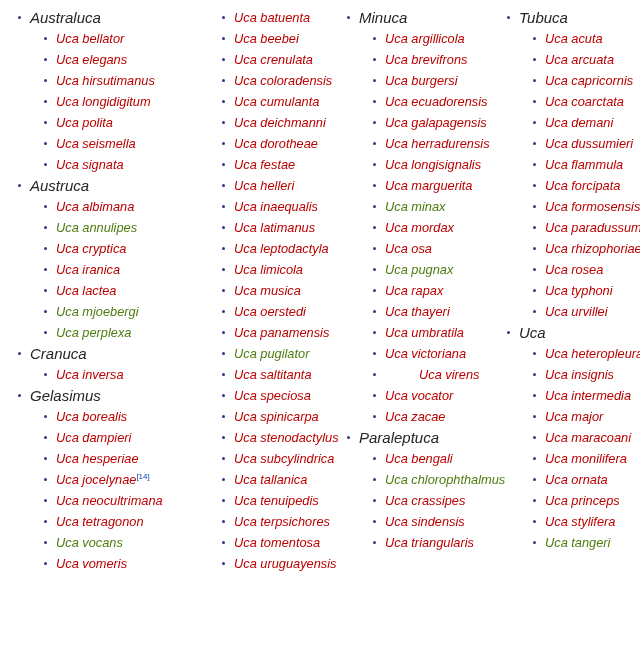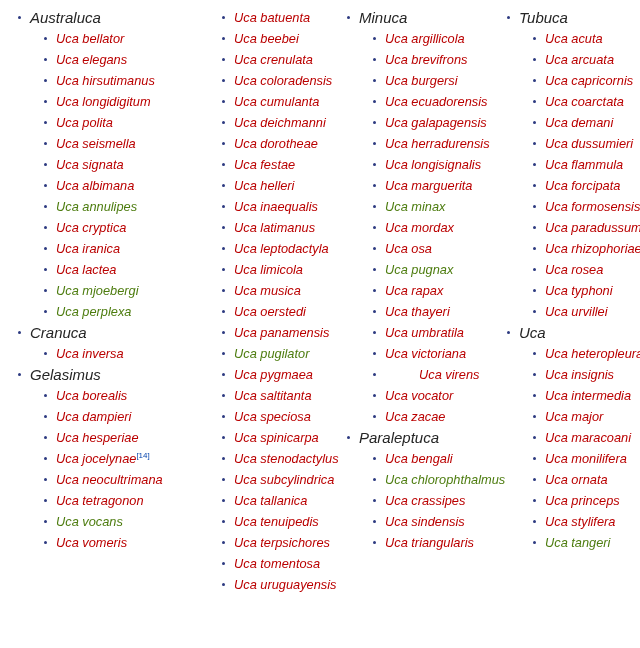--- a/index.html
+++ b/index.html
@@ -97,20 +97,21 @@
         <li class="genus-item"><span class="genus-name">Australuca</span></li>
         <ul class="species-list">
           <li class="species-item"><a class="species-name red" style="text-decoration: none;">Uca bellator</a></li>
           <li class="species-item"><a class="species-name red" style="text-decoration: none;">Uca elegans</a></li>
           <li class="species-item"><a class="species-name red" style="text-decoration: none;">Uca hirsutimanus</a></li>
           <li class="species-item"><a class="species-name red" style="text-decoration: none;">Uca longidigitum</a></li>
           <li class="species-item"><a class="species-name red" style="text-decoration: none;">Uca polita</a></li>
           <li class="species-item"><a class="species-name red" style="text-decoration: none;">Uca seismella</a></li>
           <li class="species-item"><a class="species-name red" style="text-decoration: none;">Uca signata</a></li>
         </ul>
+        <li class="genus-item"><span class="genus-name">Austruca</span></li>
         <ul class="species-list">
           <li class="species-item"><a class="species-name red" style="text-decoration: none;">Uca albimana</a></li>
           <li class="species-item"><a class="species-name blue" style="text-decoration: none;">Uca annulipes</a></li>
           <li class="species-item"><a class="species-name red" style="text-decoration: none;">Uca cryptica</a></li>
           <li class="species-item"><a class="species-name red" style="text-decoration: none;">Uca iranica</a></li>
           <li class="species-item"><a class="species-name red" style="text-decoration: none;">Uca lactea</a></li>
           <li class="species-item"><a class="species-name blue" style="text-decoration: none;">Uca mjoebergi</a></li>
           <li class="species-item"><a class="species-name blue" style="text-decoration: none;">Uca perplexa</a></li>
         </ul>
         <li class="genus-item"><span class="genus-name">Cranuca</span></li>
@@ -143,21 +144,20 @@
           <li class="species-item"><a class="species-name red" style="text-decoration: none;">Uca festae</a></li>
           <li class="species-item"><a class="species-name red" style="text-decoration: none;">Uca helleri</a></li>
           <li class="species-item"><a class="species-name red" style="text-decoration: none;">Uca inaequalis</a></li>
           <li class="species-item"><a class="species-name red" style="text-decoration: none;">Uca latimanus</a></li>
           <li class="species-item"><a class="species-name red" style="text-decoration: none;">Uca leptodactyla</a></li>
           <li class="species-item"><a class="species-name red" style="text-decoration: none;">Uca limicola</a></li>
           <li class="species-item"><a class="species-name red" style="text-decoration: none;">Uca musica</a></li>
           <li class="species-item"><a class="species-name red" style="text-decoration: none;">Uca oerstedi</a></li>
           <li class="species-item"><a class="species-name red" style="text-decoration: none;">Uca panamensis</a></li>
           <li class="species-item"><a class="species-name blue" style="text-decoration: none;">Uca pugilator</a></li>
-          <li class="species-item"><a class="species-name red" style="text-decoration: none;">Uca pygmaea</a></li>
           <li class="species-item"><a class="species-name red" style="text-decoration: none;">Uca saltitanta</a></li>
           <li class="species-item"><a class="species-name red" style="text-decoration: none;">Uca speciosa</a></li>
           <li class="species-item"><a class="species-name red" style="text-decoration: none;">Uca spinicarpa</a></li>
           <li class="species-item"><a class="species-name red" style="text-decoration: none;">Uca stenodactylus</a></li>
           <li class="species-item"><a class="species-name red" style="text-decoration: none;">Uca subcylindrica</a></li>
           <li class="species-item"><a class="species-name red" style="text-decoration: none;">Uca tallanica</a></li>
           <li class="species-item"><a class="species-name red" style="text-decoration: none;">Uca tenuipedis</a></li>
           <li class="species-item"><a class="species-name red" style="text-decoration: none;">Uca terpsichores</a></li>
           <li class="species-item"><a class="species-name red" style="text-decoration: none;">Uca tomentosa</a></li>
           <li class="species-item"><a class="species-name red" style="text-decoration: none;">Uca uruguayensis</a></li>

